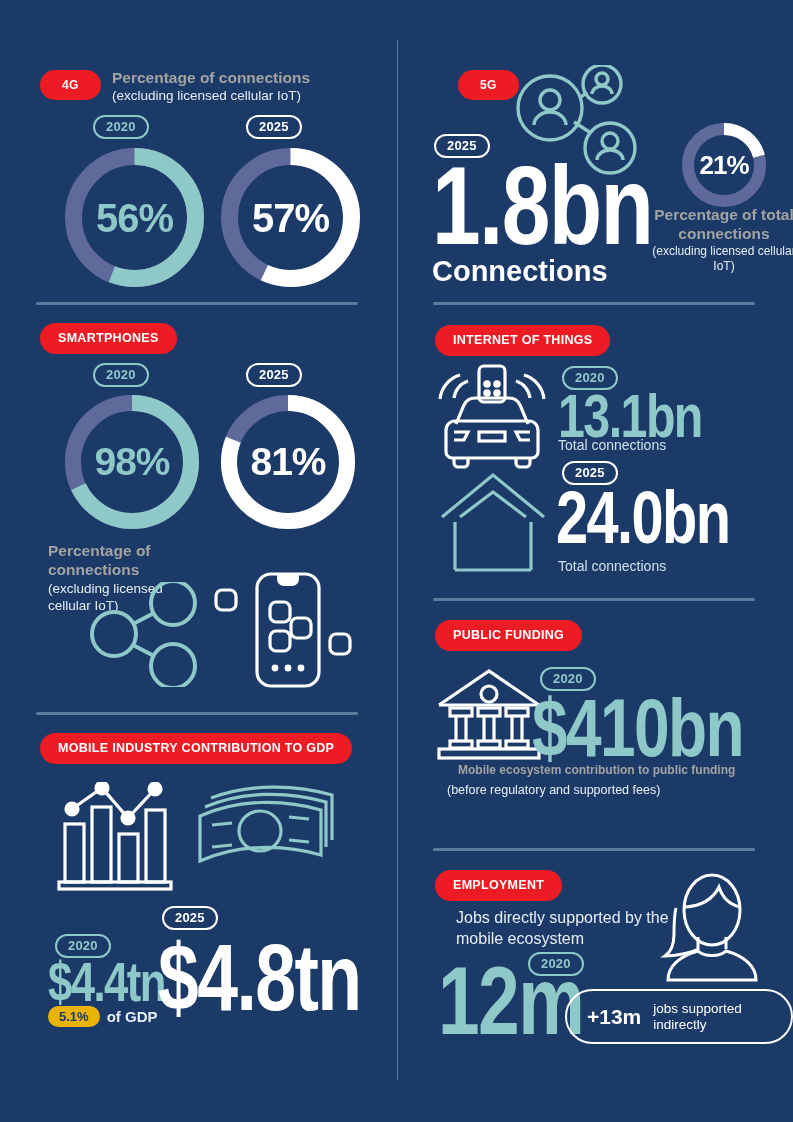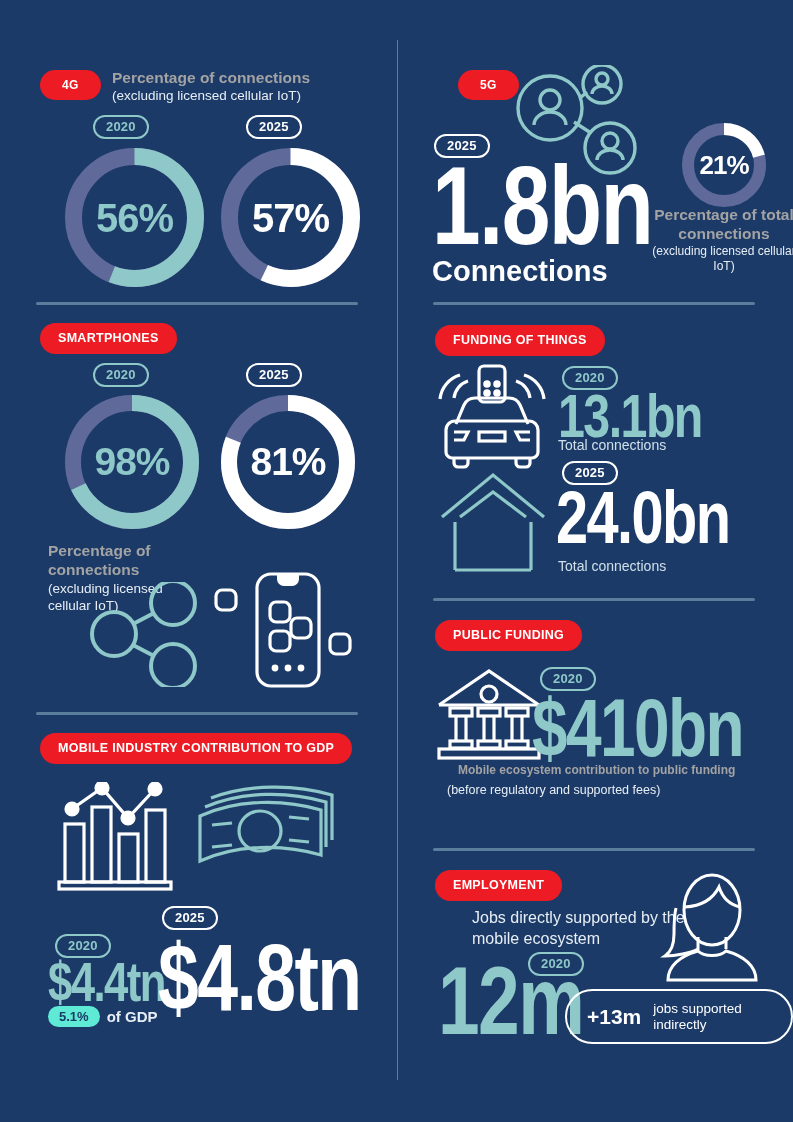--- a/index.html
+++ b/index.html
@@ -74,21 +74,21 @@
     transform-origin:left center;
     white-space:nowrap;
   }
   .big.teal{color:#8fc8c8;}
   .big.white{color:#ffffff;}
 
   .small-cap{font-size:14px;color:#cfe0ea;}
 
   
   .pct-badge{
-    display:inline-block;background:#5eead4;color:#1b3a68;
+    display:inline-block;background:#eab308;color:#1b3a68;
     font-weight:bold;font-size:13px;border-radius:14px;
     padding:4px 11px;line-height:1;
   }
 
   .ofgdp{font-size:15px;font-weight:bold;color:#e7eef5;margin-left:7px;}
 
   
   .pill-outline{
     display:inline-flex;align-items:center;gap:12px;
     border:2px solid #ffffff;border-radius:28px;
@@ -279,21 +279,21 @@
   </div>
 
   <div style="position:absolute;left:640px;top:205px;width:168px;text-align:center;">
     <div class="h-bold">Percentage of total connections</div>
     <div class="h-sub2">(excluding licensed cellular IoT)</div>
   </div>
 
   <div class="hdivider" style="position:absolute;left:433px;top:302px;width:322px;"></div>
 
   <div style="position:absolute;left:435px;top:325px;">
-    <span class="tag tag-md">FUNDING OF THINGS</span>
+    <span class="tag tag-md">INTERNET OF THINGS</span>
   </div>
 
   <div style="position:absolute;left:434px;top:362px;">
     <svg width="118" height="108" viewBox="0 0 118 108" fill="none" stroke="#ffffff" stroke-width="3.2">
       <rect x="45" y="4" width="26" height="36" rx="5"></rect>
       <circle cx="53" cy="22" r="2.2" fill="#ffffff"></circle>
       <circle cx="63" cy="22" r="2.2" fill="#ffffff"></circle>
       <circle cx="53" cy="31" r="2.2" fill="#ffffff"></circle>
       <circle cx="63" cy="31" r="2.2" fill="#ffffff"></circle>
       <path d="M34 19 a20 20 0 0 0 -14 17"></path>
@@ -368,21 +368,21 @@
     <div class="h-bold" style="font-size:12px;margin-left:11px;">Mobile ecosystem contribution to public funding</div>
     <div class="h-sub2" style="margin-top:4px;font-size:12.5px;">(before regulatory and supported fees)</div>
   </div>
 
   <div class="hdivider" style="position:absolute;left:433px;top:848px;width:322px;"></div>
 
   <div style="position:absolute;left:435px;top:870px;">
     <span class="tag tag-md">EMPLOYMENT</span>
   </div>
 
-  <div style="position:absolute;left:472px;top:908px;width:215px;font-size:16px;line-height:1.3;color:#e7eef5;">Jobs directly supported by the mobile ecosystem</div>
+  <div style="position:absolute;left:456px;top:908px;width:215px;font-size:16px;line-height:1.3;color:#e7eef5;">Jobs directly supported by the mobile ecosystem</div>
 
   <div style="position:absolute;left:652px;top:872px;">
     <svg width="110" height="112" viewBox="0 0 110 112" fill="none" stroke="#ffffff" stroke-width="3">
       <ellipse cx="60" cy="38" rx="28" ry="35"></ellipse>
       <path d="M33 35 c16 -1 28 -8 34 -20 c4 12 12 18 21 20"></path>
       <path d="M46 65 v12 c-8 4 -22 7 -33 7 c6 -4 9 -12 9 -22 c0 -8 0 -18 2 -26"></path>
       <path d="M16 108 c0 -14 12 -24 30 -29 c6 6 22 6 28 0 c18 5 30 15 30 29 z"></path>
       <path d="M74 65 v12"></path>
     </svg>
   </div>

